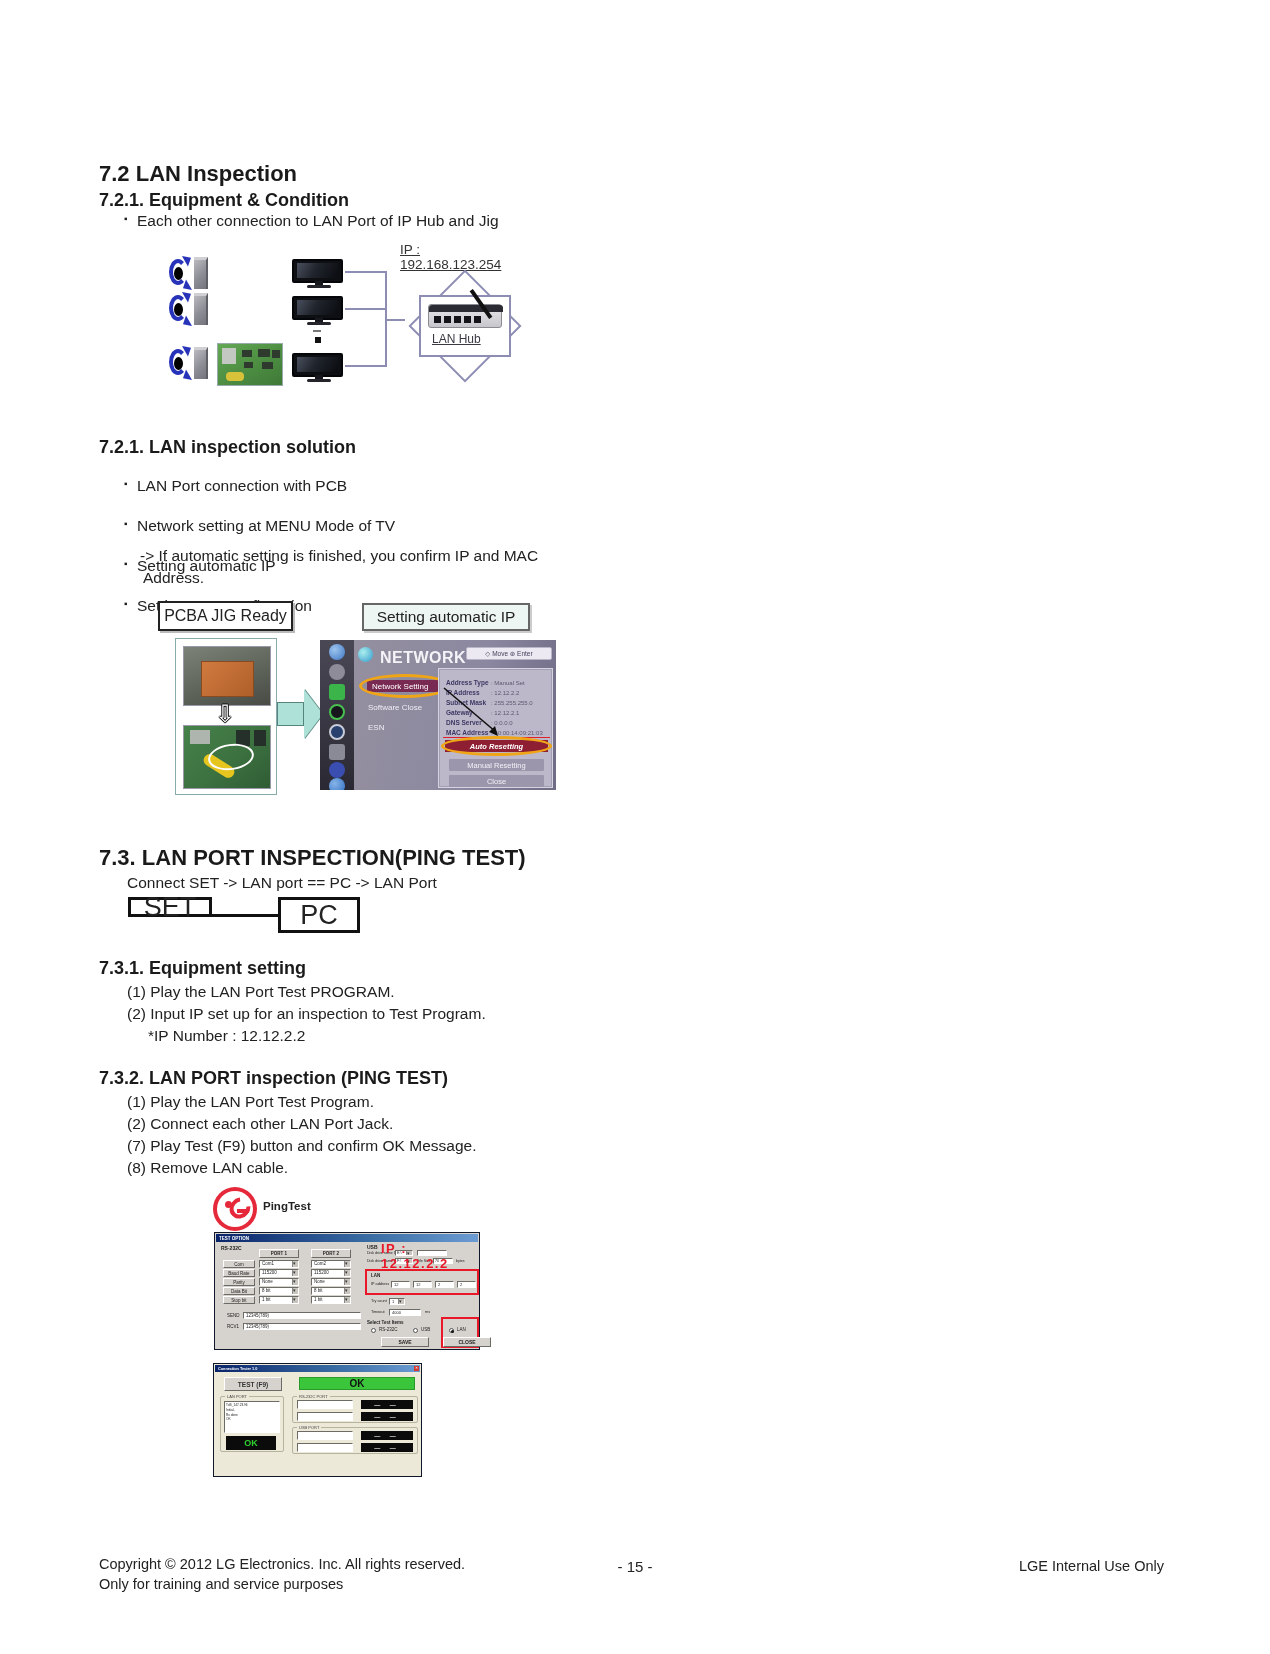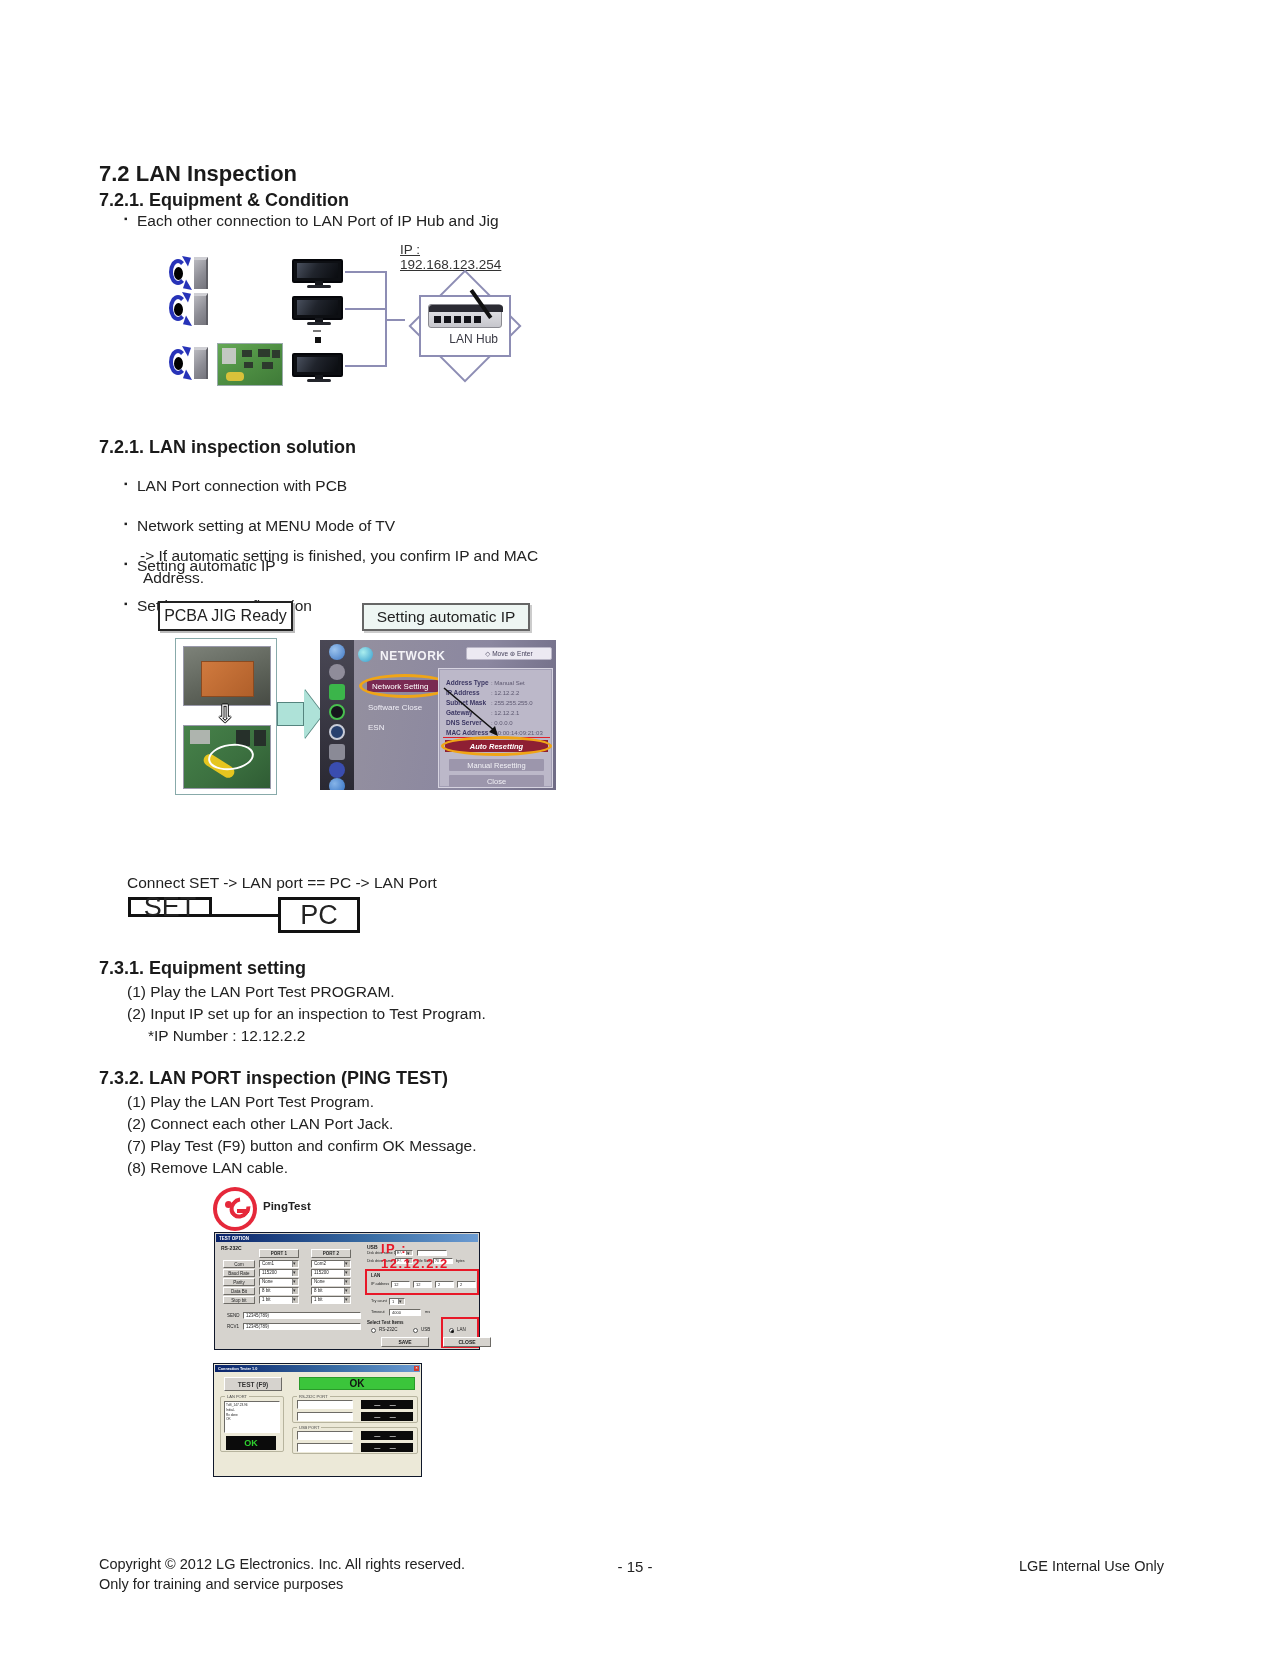--- a/index.html
+++ b/index.html
@@ -47,21 +47,21 @@
   .photo2 .blk { position:absolute; background:#26302a; }
   .dn-arrow { font-size:24px; color:#fff; text-shadow:-1px 0 #000,1px 0 #000,0 -1px #000,0 1px #000; line-height:1; }
   .teal-stem { background:#aee2d8; border:1px solid #55847e; }
   .teal-head { width:0; height:0; border-top:25px solid transparent; border-bottom:25px solid transparent; border-left:19px solid #aee2d8; filter:drop-shadow(1px 0 0 #55847e); }
 
   
   .tvscr { background:#1f1e26; overflow:hidden; }
   .tvscr .main { position:absolute; left:34px; top:0; width:202px; height:150px; background:linear-gradient(100deg,#94909f 0%,#8b87a0 60%,#6f6b85 100%); }
   .tvscr .side { position:absolute; left:0; top:0; width:34px; height:150px; background:linear-gradient(#4a4855,#2a2933); }
   .sic { position:absolute; left:9px; width:16px; height:16px; border-radius:50%; }
-  .nk-title { font-size:12px; font-weight:bold; color:#f4f3f7; letter-spacing:.5px; }
+  .nk-title { font-size:16px; font-weight:bold; color:#f4f3f7; letter-spacing:.5px; }
   .hintbox { background:#ece9f2; border:1px solid #b9b5c6; border-radius:2px; font-size:6.5px; color:#44405a; display:flex; align-items:center; justify-content:center; }
   .menu-hl { background:#792a52; border-radius:2px; color:#fff; font-size:8px; display:flex; align-items:center; padding-left:5px; }
   .menu-it { color:#efedf5; font-size:8px; }
   .orange-oval { border:3px solid #f0a516; border-radius:50%; }
   .panel { background:#bcb8c9; border:1px solid #d6d3e0; box-shadow:inset 0 0 0 1px #a29eb4; }
   .fk { font-size:6.5px; font-weight:bold; color:#3c3763; }
   .fv { font-size:6px; color:#5d5870; }
   .btn-red { background:#8e1f33; color:#fff; font-size:7.5px; font-weight:bold; font-style:italic; display:flex; align-items:center; justify-content:center; }
   .btn-gray { background:#9c96ac; color:#f2f1f6; font-size:7.5px; display:flex; align-items:center; justify-content:center; border-radius:1px; }
 
@@ -172,21 +172,21 @@
       <div class="abs star-sq" style="left:21px;top:29px;width:92px;height:62px;background:#fff"></div>
       <div class="abs hub-body" style="left:30px;top:38px;width:74px;height:24px">
         <div class="abs" style="left:0;top:0;width:74px;height:7px;background:#2b2b33;border-radius:3px 3px 0 0"></div>
         <div class="abs" style="left:5px;top:11px;width:7px;height:7px;background:#14141a"></div>
         <div class="abs" style="left:15px;top:11px;width:7px;height:7px;background:#14141a"></div>
         <div class="abs" style="left:25px;top:11px;width:7px;height:7px;background:#14141a"></div>
         <div class="abs" style="left:35px;top:11px;width:7px;height:7px;background:#14141a"></div>
         <div class="abs" style="left:45px;top:11px;width:7px;height:7px;background:#14141a"></div>
         <div class="abs" style="left:50px;top:-18px;width:4px;height:34px;background:#111;transform:rotate(-35deg)"></div>
       </div>
-      <div class="abs" style="left:34px;top:66px;width:66px;text-align:right;font-size:12px;color:#3a3a44;">LAN Hub</div>
+      <div class="abs" style="left:34px;top:66px;width:66px;text-align:left;font-size:12px;color:#3a3a44;text-decoration:underline">LAN Hub</div>
     </div>
   </div>
 
   <div class="abs h2" style="left:99px;top:437px">7.2.1. LAN inspection solution</div>
   <div class="abs body bullet" style="left:137px;top:459px">LAN Port connection with PCB</div>
   <div class="abs body bullet" style="left:137px;top:481px">Network setting at MENU Mode of TV</div>
   <div class="abs body bullet" style="left:137px;top:503px">Setting automatic IP</div>
   <div class="abs body bullet" style="left:137px;top:525px">Setting state confirmation</div>
   <div class="abs body" style="left:140px;top:547px">-&gt; If automatic setting is finished, you confirm IP and MAC</div>
   <div class="abs body" style="left:143px;top:569px">Address.</div>
@@ -258,20 +258,21 @@
         <div class="abs btn-gray" style="left:10px;top:106px;width:95px;height:12px">Close</div>
       </div>
 
       <svg class="abs" style="left:86px;top:44px" width="70" height="58">
         <line x1="4" y1="4" x2="56" y2="48" stroke="#101010" stroke-width="1.6"></line>
         <polygon points="58,52 49,48 55,42" fill="#101010"></polygon>
       </svg>
     </div>
   </div>
 
+  <div class="abs h2big" style="left:99px;top:845px">7.3. LAN PORT INSPECTION(PING TEST)</div>
   <div class="abs body" style="left:127px;top:874px">Connect SET -&gt; LAN port == PC -&gt; LAN Port</div>
 
   <div class="abs setbox" style="left:128px;top:897px;width:84px;height:20px">
       <span>SET</span>
     </div>
   <div class="abs" style="left:212px;top:914px;width:66px;height:3px;background:#111"></div>
   <div class="abs setbox" style="left:278px;top:897px;width:82px;height:36px">
       <span>PC</span>
     </div>
 

